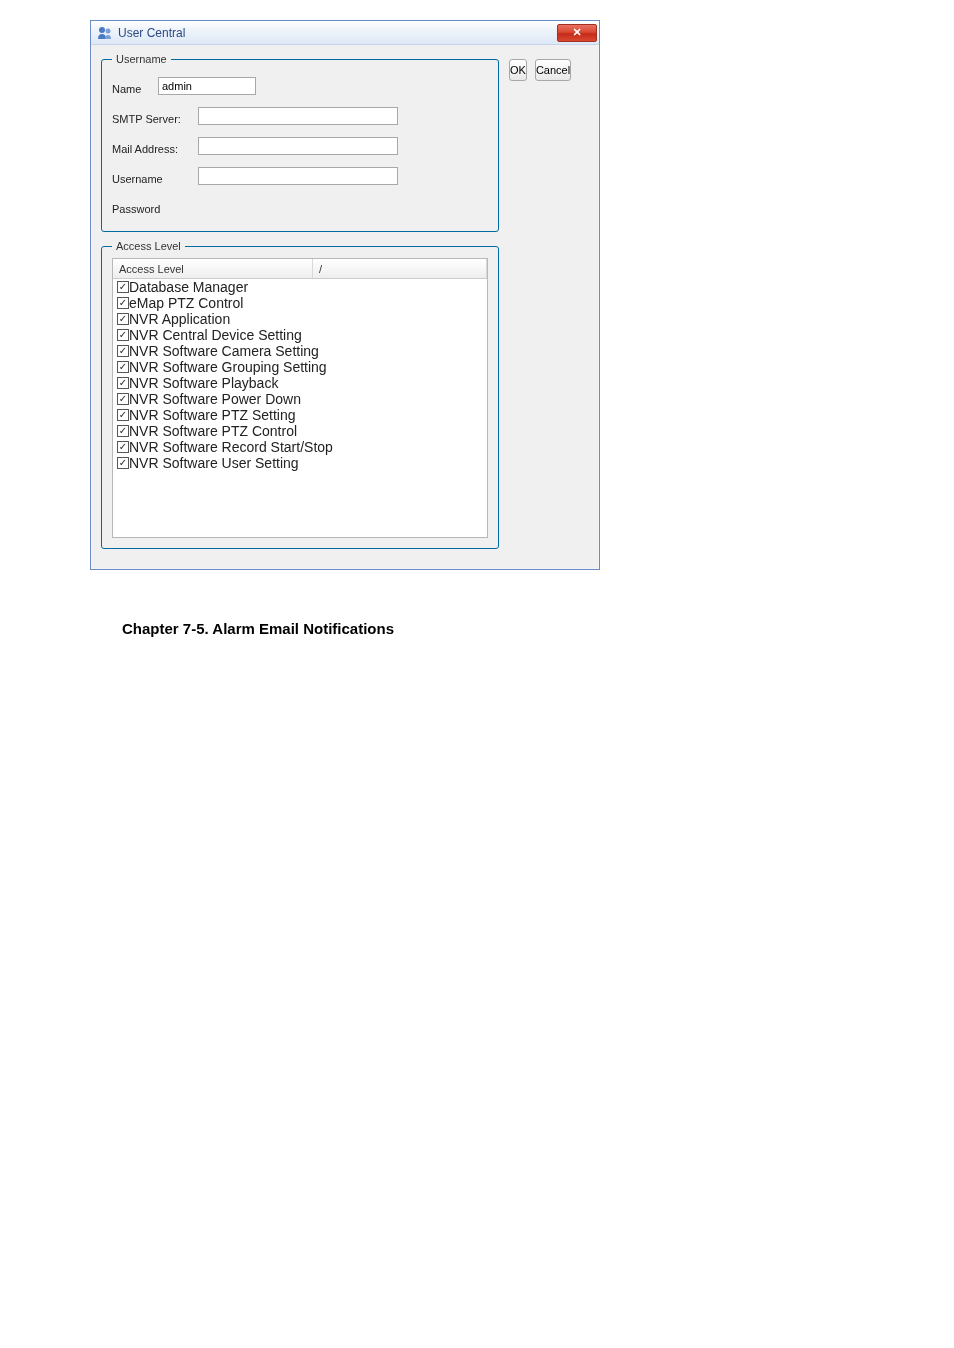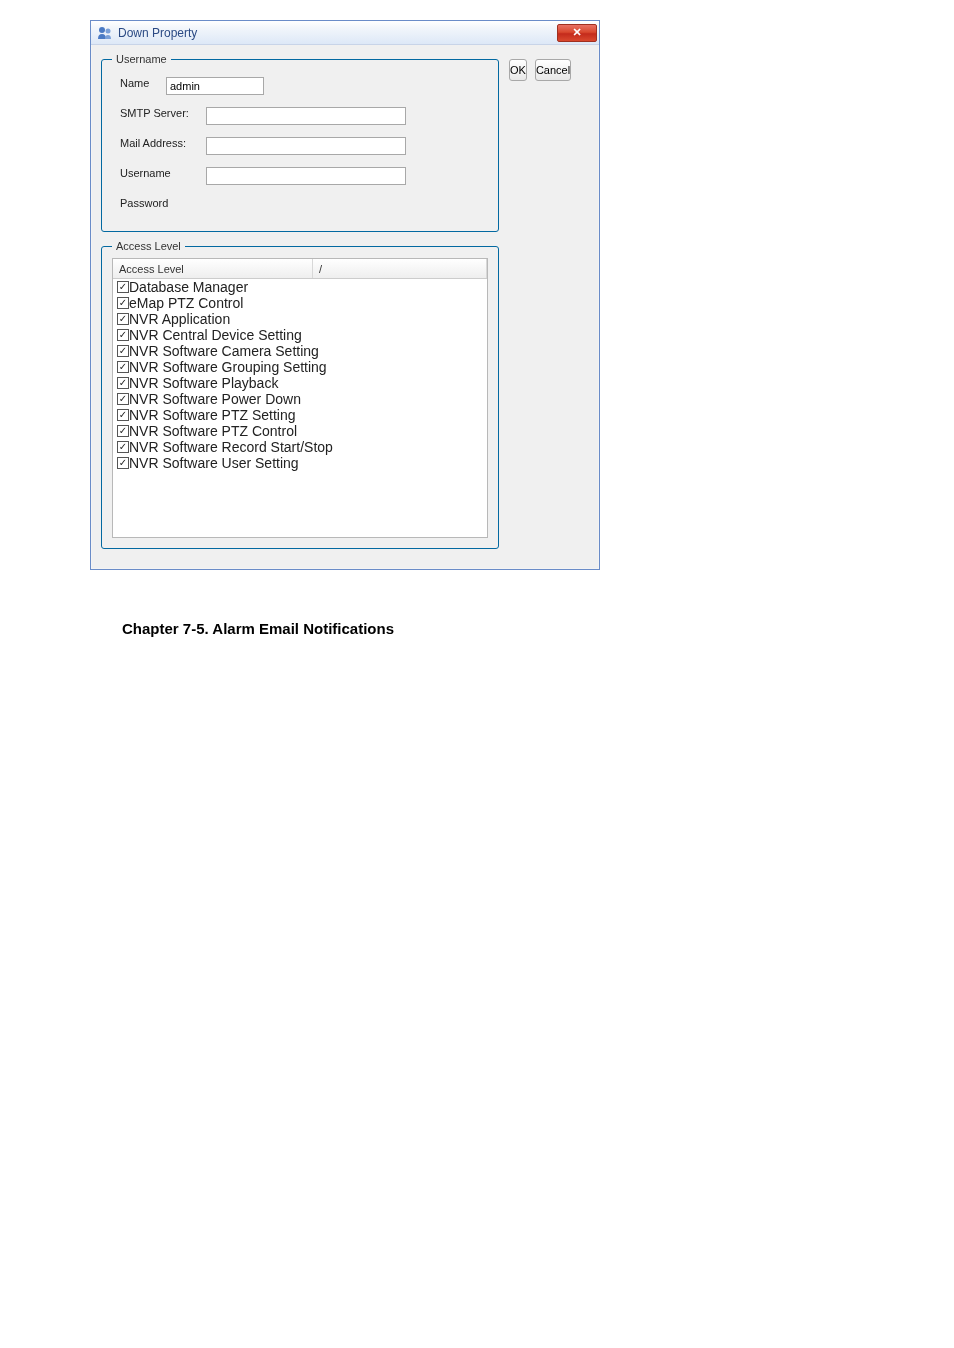--- a/index.html
+++ b/index.html
@@ -79,22 +79,22 @@
       margin: 0 0 8px 0;
       padding: 6px 10px 10px 10px;
     }
     legend {
       padding: 0 4px;
       font-size: 11px;
       color: #333;
     }
     .form-row {
       display: flex;
-      align-items: flex-start;
-      margin: 6px 8px;
+      align-items: flex-end;
+      margin: 6px 0;
       gap: 6px;
     }
     .form-label {
       width: 80px;
       font-size: 11px;
       color: #222;
     }
     .text-input {
       height: 18px;
       border: 1px solid #a8a8a8;
@@ -161,21 +161,21 @@
 
 <div class="page-wrap">
   <div class="dialog">
     <div class="titlebar">
       <svg class="title-icon" viewBox="0 0 16 16">
         <circle cx="5" cy="5" r="3" fill="#4a7ac4"></circle>
         <path d="M1 14 Q1 9 5 9 Q9 9 9 14 Z" fill="#4a7ac4"></path>
         <circle cx="11" cy="6" r="2.5" fill="#7aa0d8"></circle>
         <path d="M8 14 Q8 10 11 10 Q14 10 14 14 Z" fill="#7aa0d8"></path>
       </svg>
-      <span class="title-text">Down Property</span>
+      <span class="title-text">User Central</span>
       <div class="close-btn">
         <span>✕</span>
       </div>
     </div>
 
     <div class="dialog-body">
       <div class="left-col">
         <fieldset>
           <legend>Username</legend>
 

